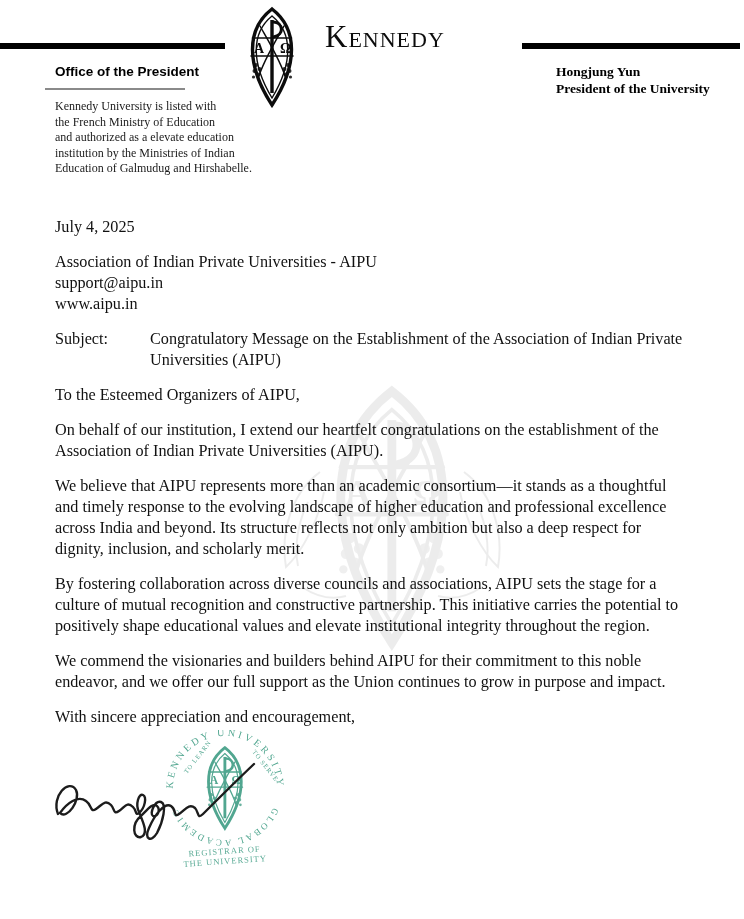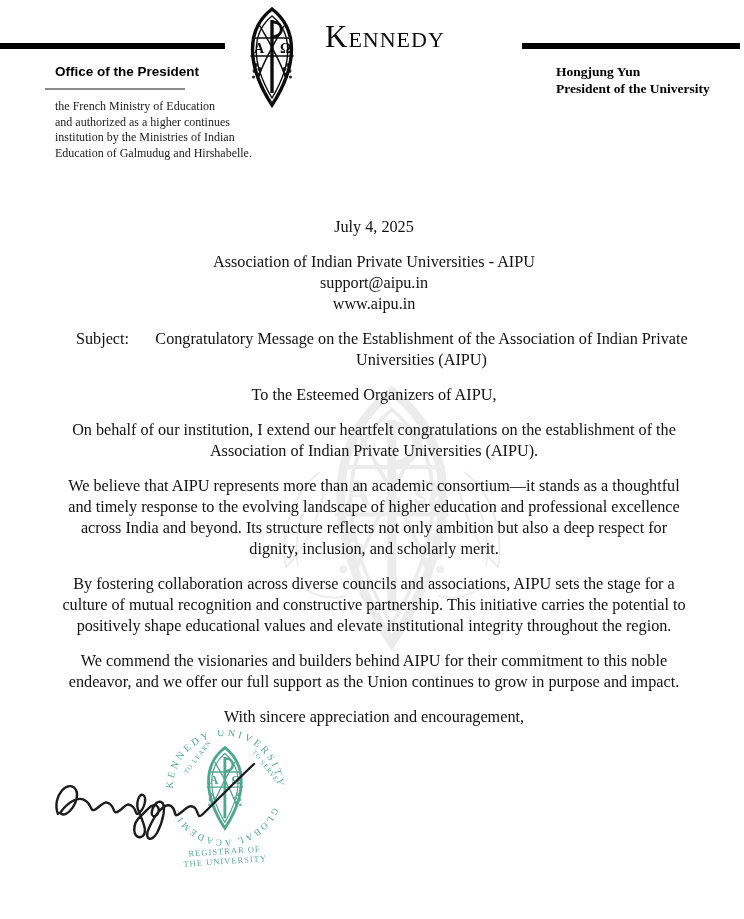--- a/index.html
+++ b/index.html
@@ -55,21 +55,21 @@
   .watermark {
     position: absolute; left: 262px; top: 382px;
     width: 260px; height: 278px;
     color: #000; opacity: 0.07;
     pointer-events: none;
   }
 
   
   .letter {
     position: absolute; left: 55px; top: 217px; width: 638px;
-    font-size: 16.2px; line-height: 21px; text-align: center;
+    font-size: 16.2px; line-height: 21px;
   }
   .letter .block { margin-bottom: 14px; }
   .subject-row { display: flex; margin-bottom: 14px; }
   .subject-label { width: 95px; flex: 0 0 95px; }
   .subject-text { width: 543px; }
   .closing { }
 
   
   .seal {
     position: absolute; left: 159px; top: 730px;
@@ -121,22 +121,23 @@
 
 <div class="page">
 
   <div class="bar bar-left"></div>
   <div class="bar bar-right"></div>
 
   <div class="office-label">Office of the President</div>
   <div class="office-rule"></div>
 
   <div class="accreditation">
+    <div>Kennedy University is listed with</div>
     <div>the French Ministry of Education</div>
-    <div>and authorized as a higher continues</div>
+    <div>and authorized as a elevate education</div>
     <div>institution by the Ministries of Indian</div>
     <div>Education of Galmudug and Hirshabelle.</div>
   </div>
 
   <svg class="crest-header" viewBox="0 0 64 100">
     <use href="#crest-group"></use>
   </svg>
 
   <div class="wordmark">
     <div>Kennedy</div>

